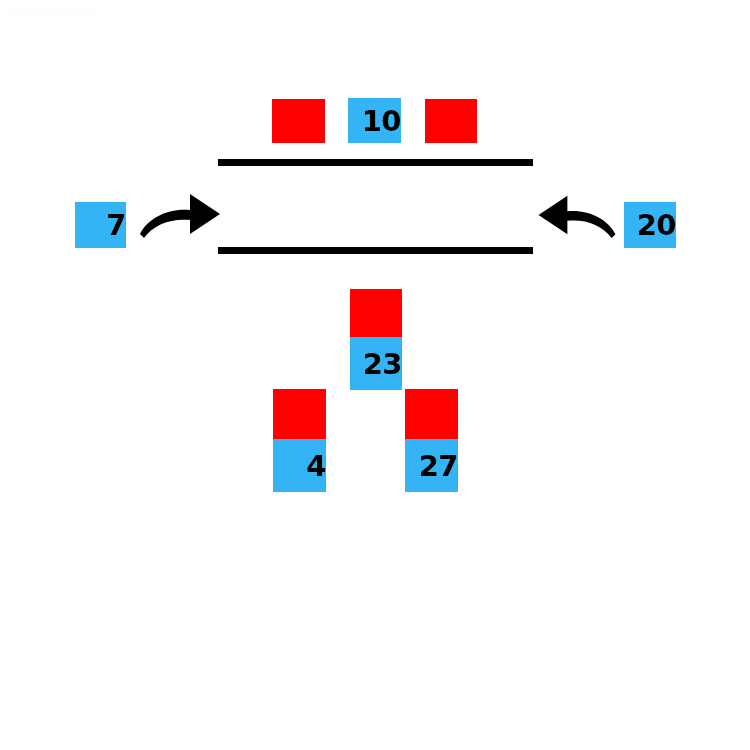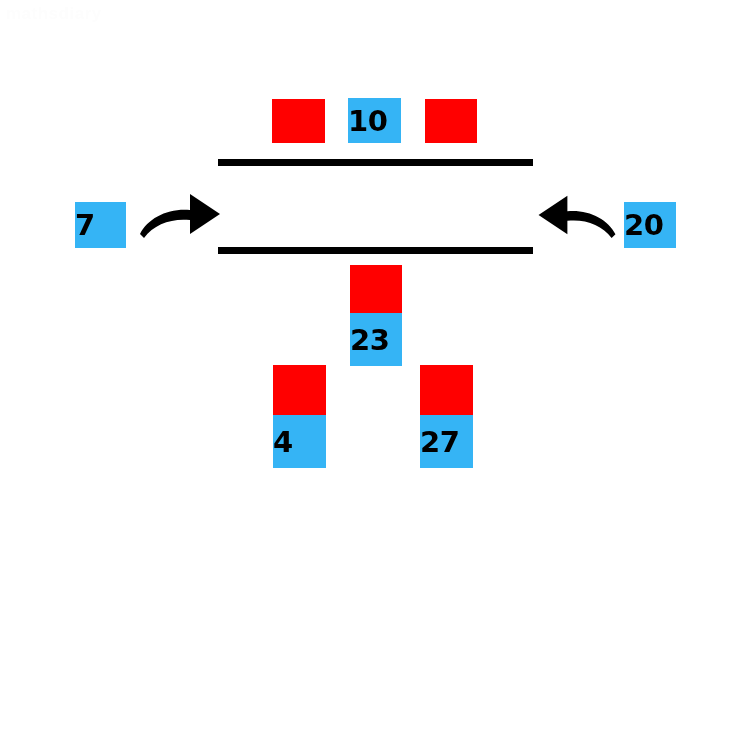--- a/index.html
+++ b/index.html
@@ -38,31 +38,32 @@
   }
   .tile-blue {
     background: #35b4f5;
   }
   .tile-label {
     position: absolute;
     left: 0;
     right: 0;
     top: 50%;
     transform: translateY(-50%);
-    text-align: left;
+    text-align: right;
     font-family: "DejaVu Sans", sans-serif;
     font-weight: bold;
     font-size: 29px;
     line-height: 1;
     color: #000000;
     letter-spacing: -0.5px;
   }
   
   .stack {
     position: absolute;
+    margin-top: 24px;
   }
   .stack .seg {
     position: absolute;
     left: 0;
     width: 100%;
     box-sizing: border-box;
   }
   
   .rule {
     position: absolute;
@@ -135,20 +136,20 @@
     </div>
   </div>
 
   <div class="stack" style="left:273px; top:365px; width:53px; height:103px;">
     <div class="seg tile-red" style="top:0; height:50px;"></div>
     <div class="seg tile-blue" style="top:50px; height:53px;">
       <span class="tile-label">4</span>
     </div>
   </div>
 
-  <div class="stack" style="left:420px; top:365px; width:53px; height:93px;">
+  <div class="stack" style="left:405px; top:365px; width:53px; height:93px;">
     <div class="seg tile-red" style="top:0; height:50px;"></div>
     <div class="seg tile-blue" style="top:50px; height:53px;">
       <span class="tile-label">27</span>
     </div>
   </div>
 
 </div>
 
 </body></html>

